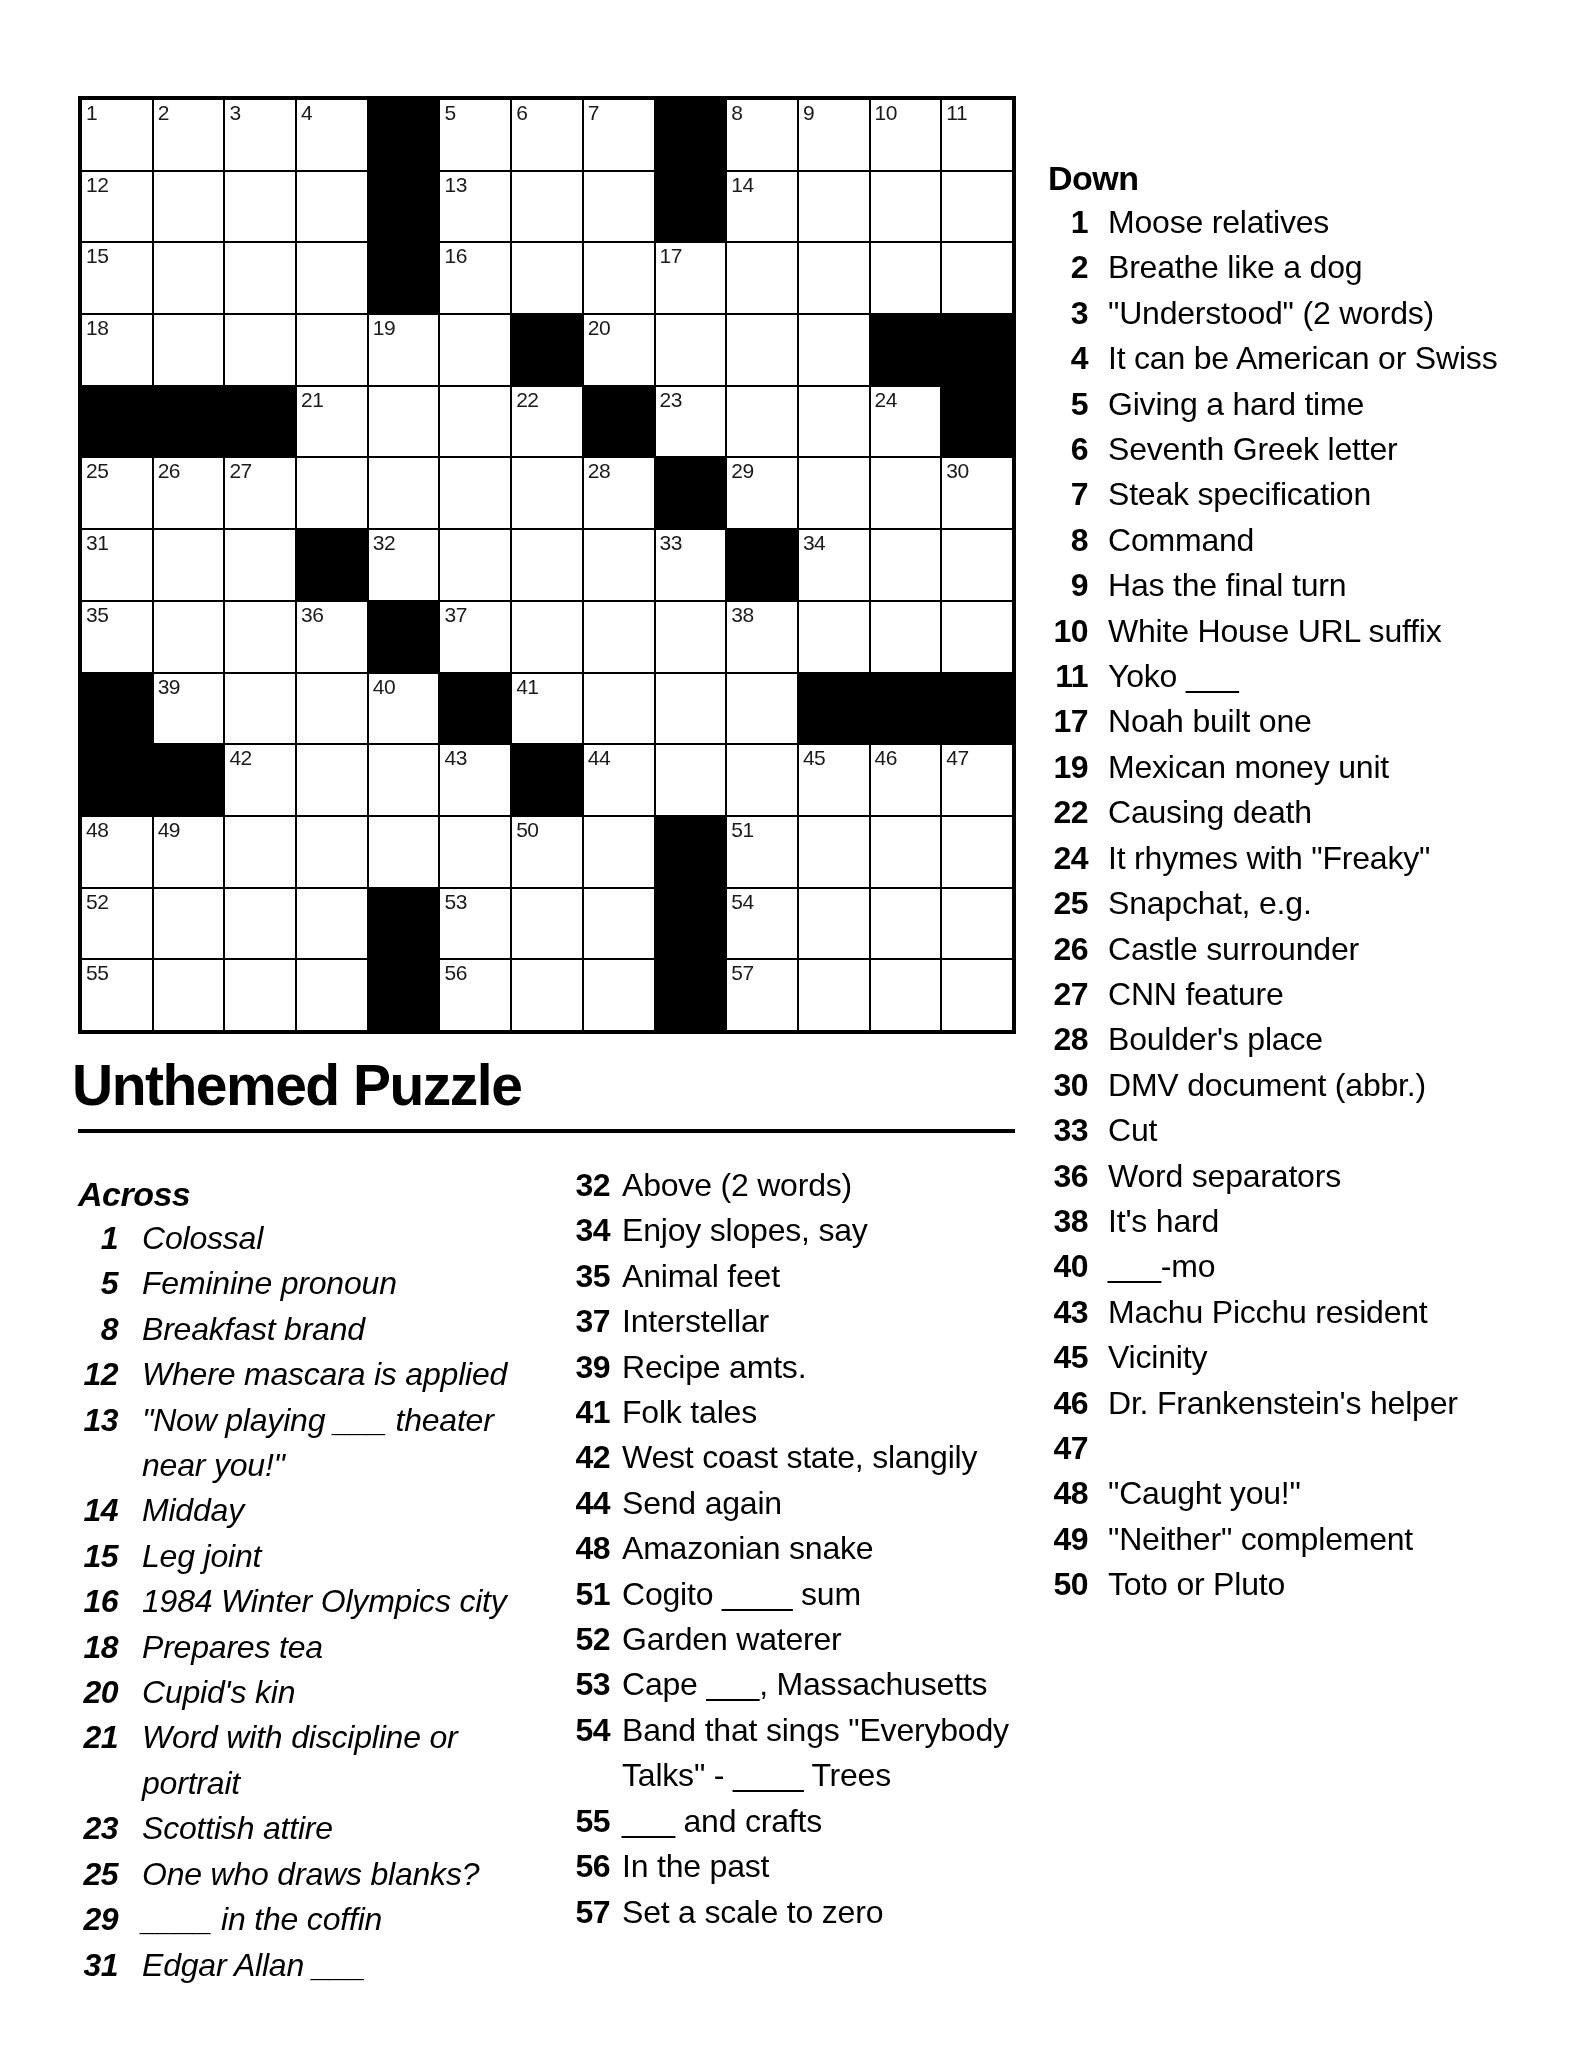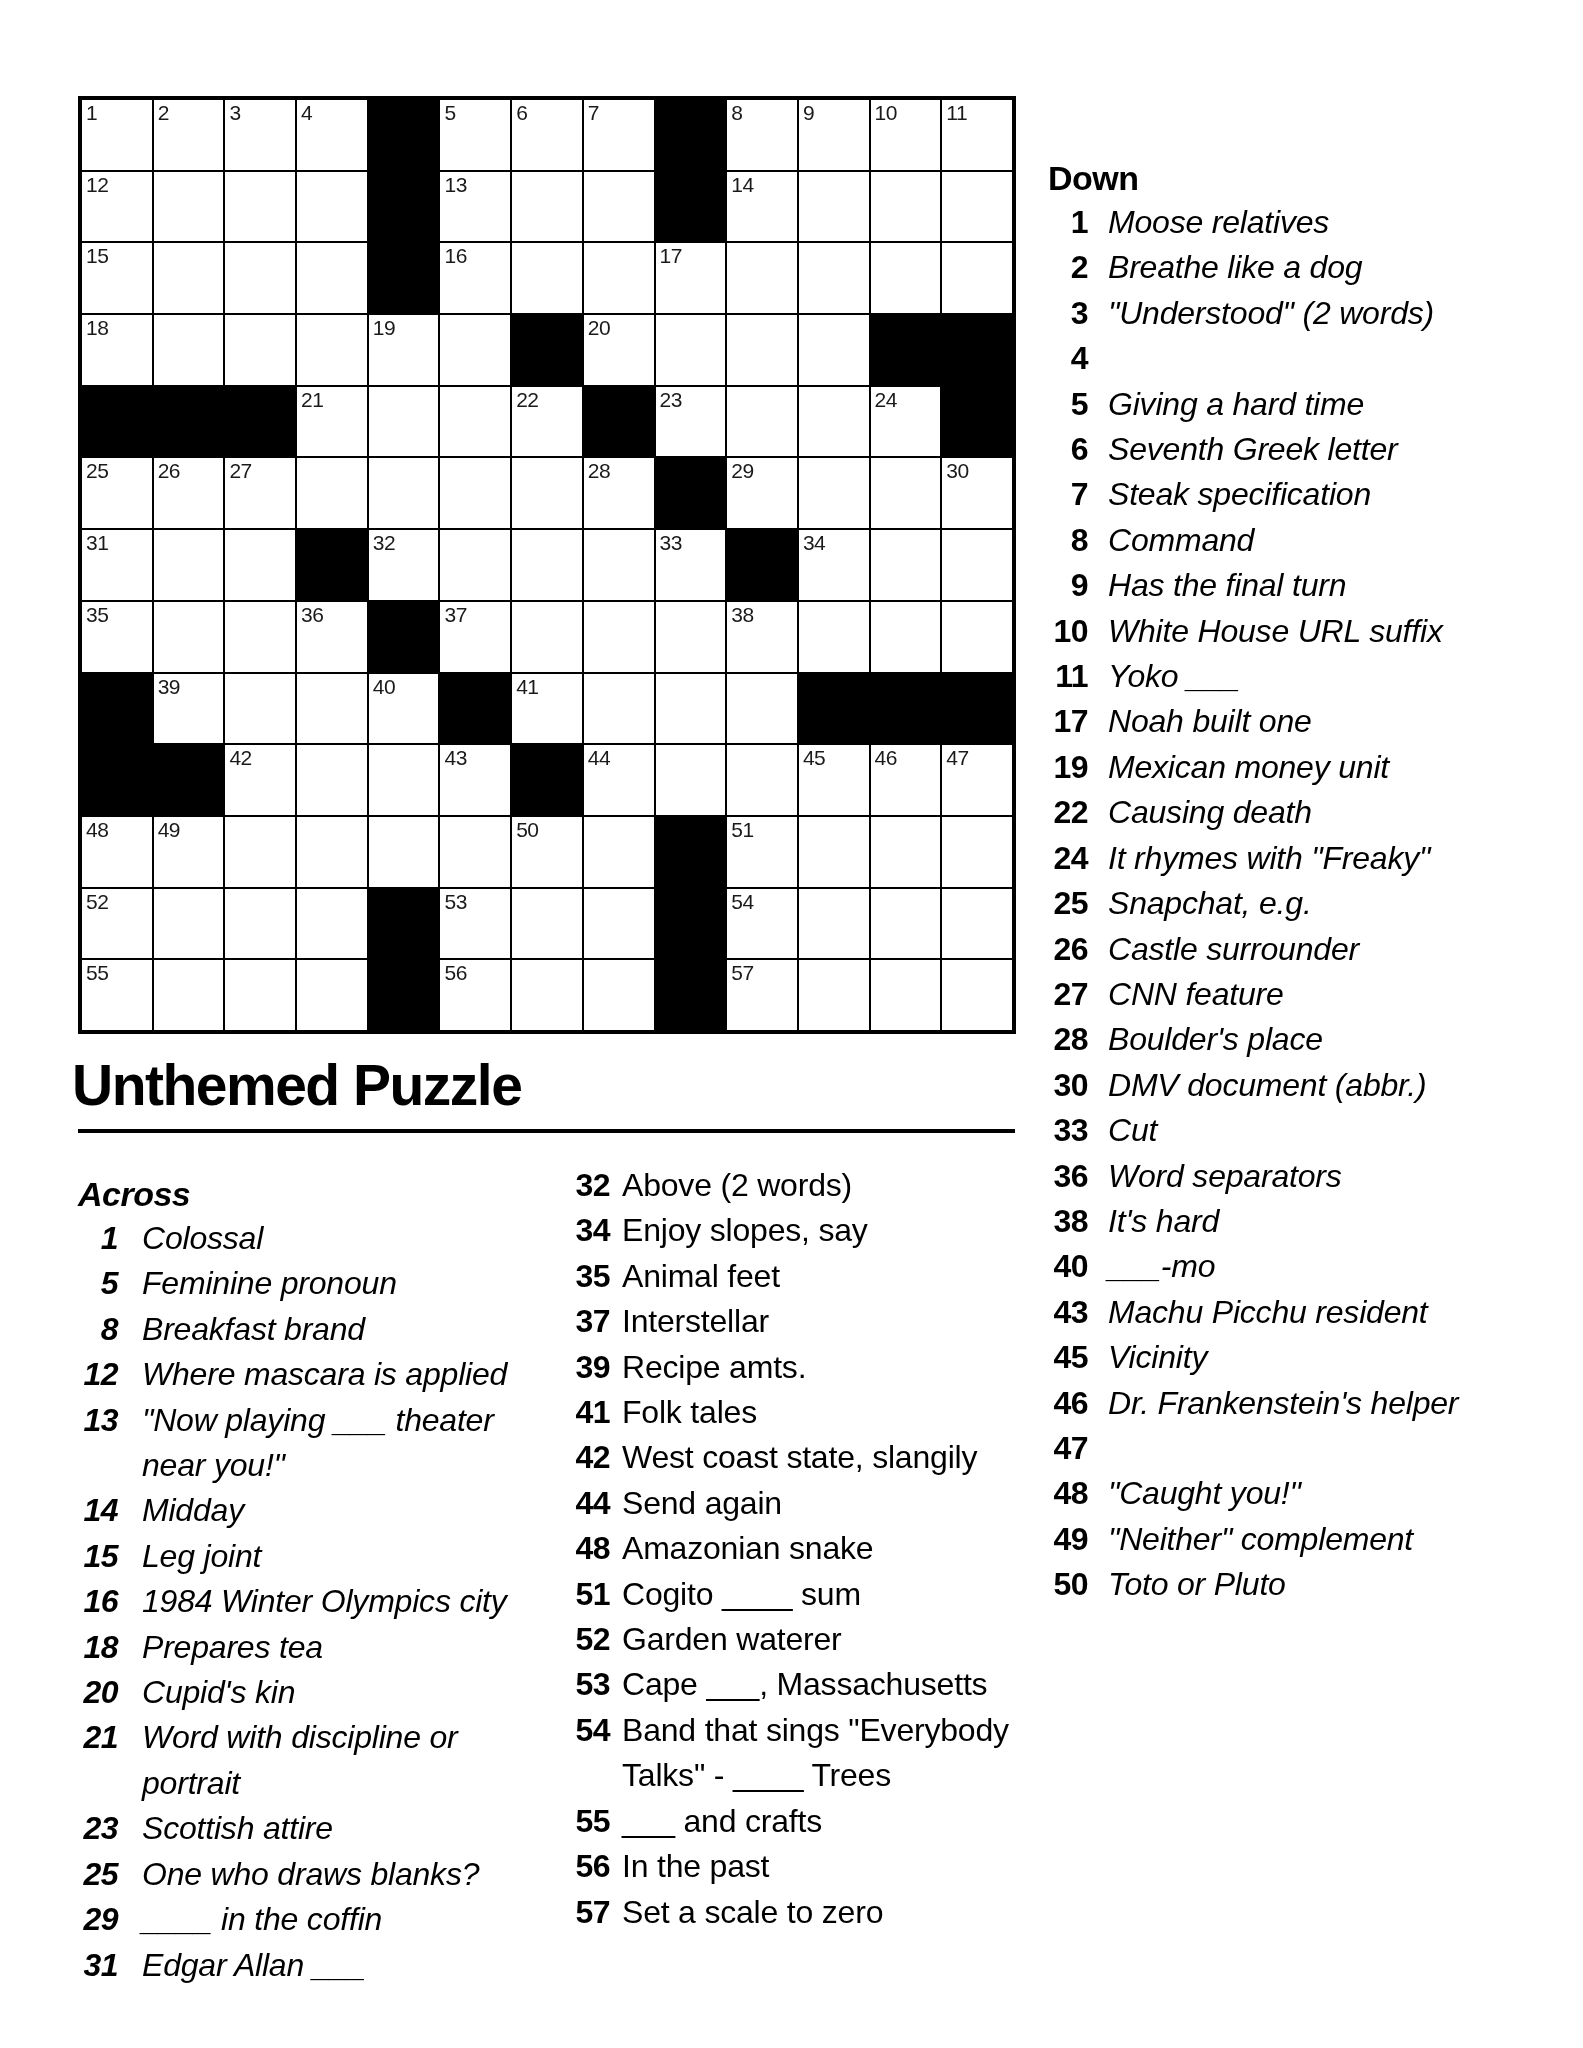--- a/index.html
+++ b/index.html
@@ -59,21 +59,21 @@
     font-size:32px;line-height:45.4px;letter-spacing:-0.5px;
   }
   .clue .ct{
     font-size:32px;line-height:45.4px;letter-spacing:-0.2px;
   }
   #across-col1 .cn{width:40px;}
   #across-col1 .ct{margin-left:24px;width:395px;}
   #across-col2 .cn{width:50px;}
   #across-col2 .ct{margin-left:12px;width:400px;}
   #down-col .cn{width:40px;}
-  #down-col .ct{margin-left:20px;width:425px;font-style:italic;}
+  #down-col .ct{margin-left:20px;width:425px;}
 </style>
 </head>
 <body>
 
 <div id="grid">
     <div class="cell">
       <span class="cellnum">1</span>
     </div>
     <div class="cell">
       <span class="cellnum">2</span>
@@ -505,20 +505,21 @@
       <div class="clue">
         <div class="cn">2</div>
         <div class="ct">Breathe like a dog</div>
       </div>
       <div class="clue">
         <div class="cn">3</div>
         <div class="ct">"Understood" (2 words)</div>
       </div>
       <div class="clue">
         <div class="cn">4</div>
+        <div class="ct">It can be American or Swiss</div>
       </div>
       <div class="clue">
         <div class="cn">5</div>
         <div class="ct">Giving a hard time</div>
       </div>
       <div class="clue">
         <div class="cn">6</div>
         <div class="ct">Seventh Greek letter</div>
       </div>
       <div class="clue">

